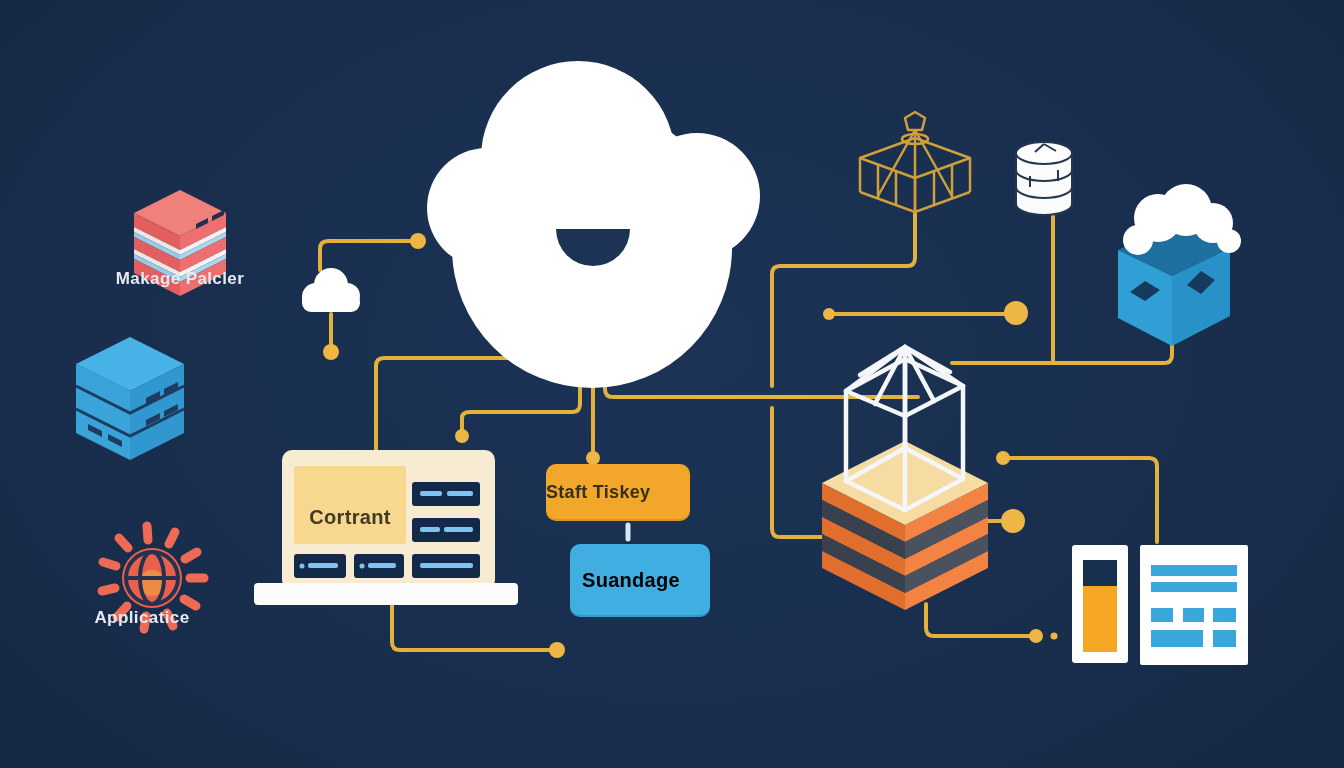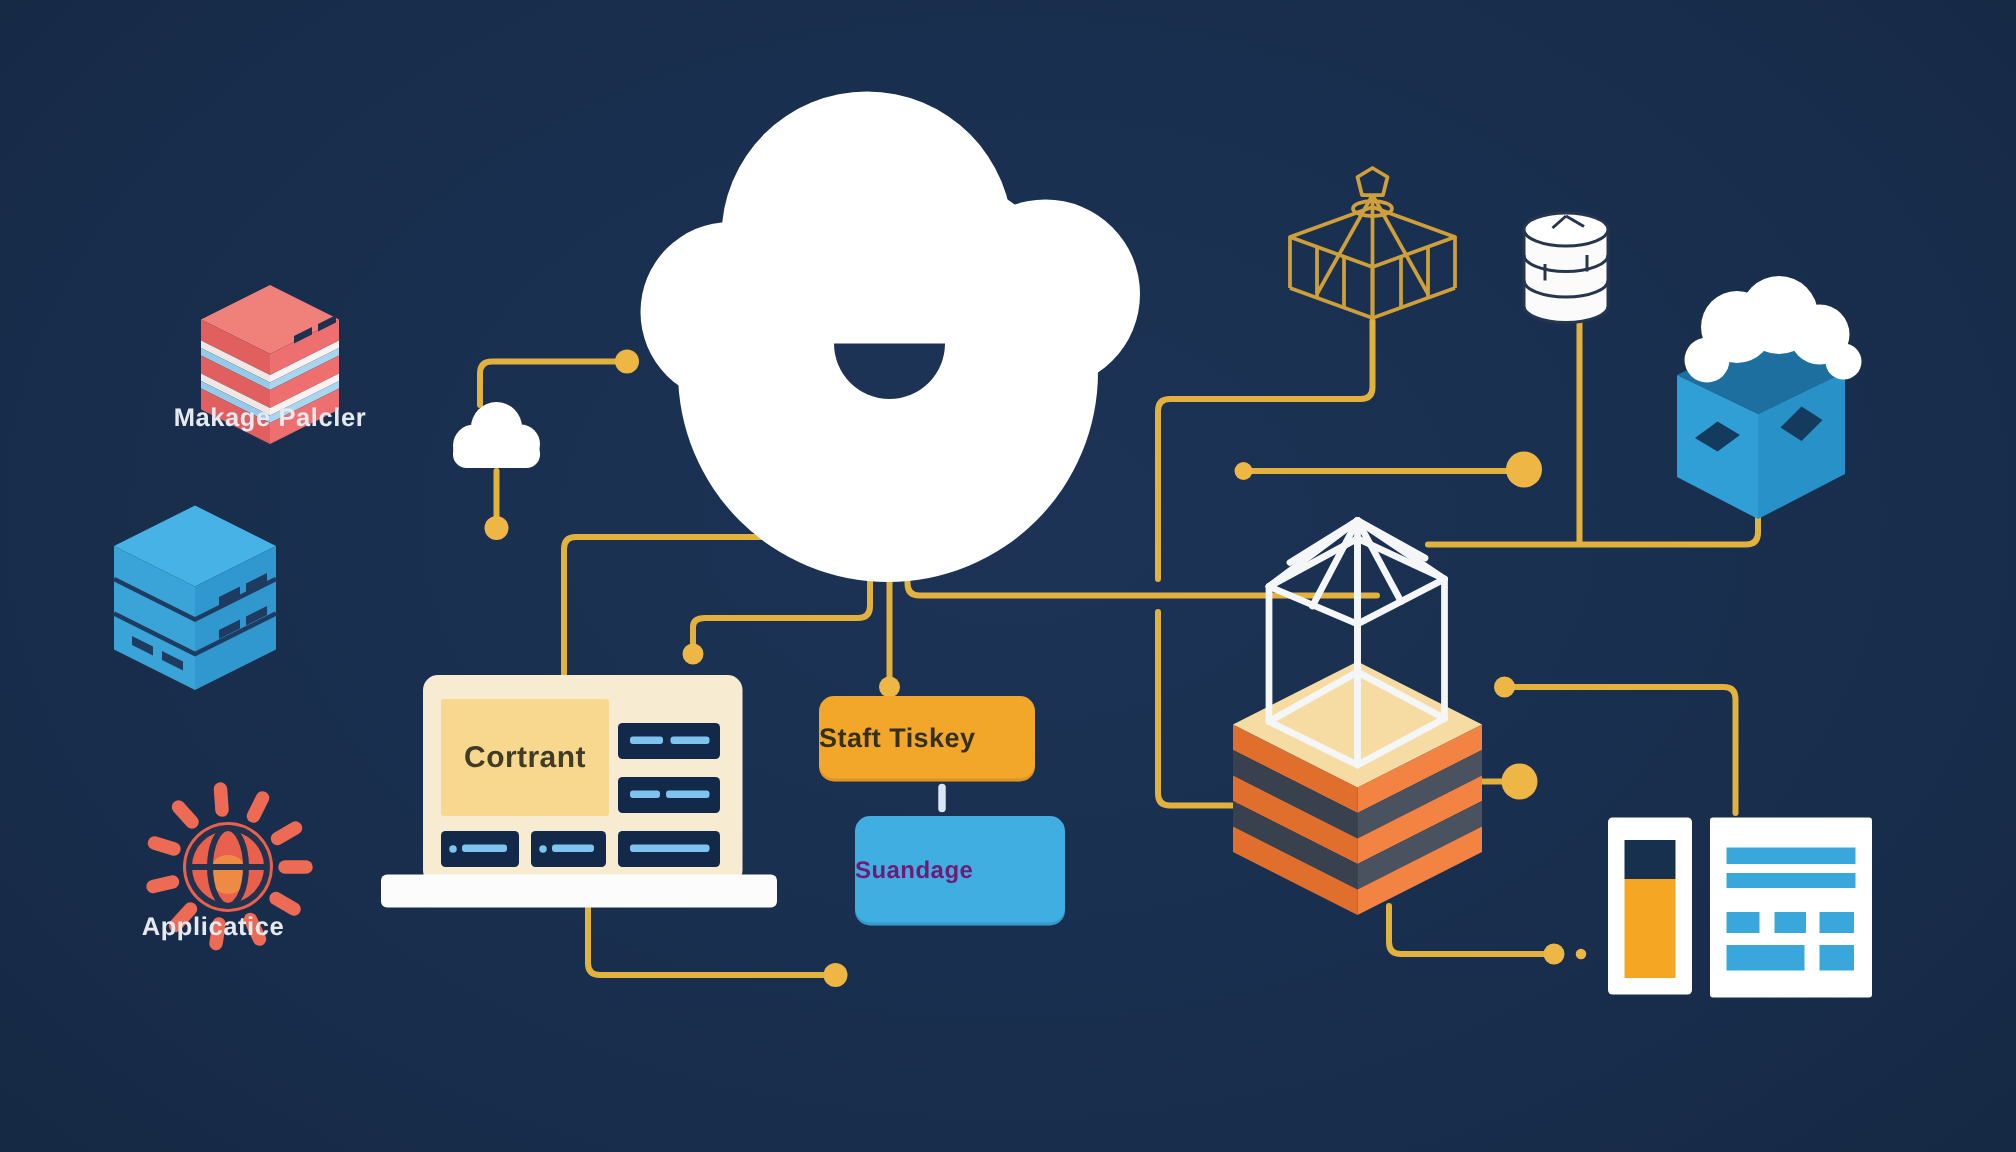--- a/index.html
+++ b/index.html
@@ -16,24 +16,24 @@
     text-align:center;
   }
   .flow-box{
     display:flex;align-items:center;justify-content:flex-start;
     border-radius:10px;box-sizing:border-box;
   }
   .flow-box.orange{background:#f3a72a;box-shadow:inset 0 -2px 0 rgba(120,70,0,.18);}
   .flow-box.blue{background:#41aee2;box-shadow:inset 0 -2px 0 rgba(0,60,100,.18);}
   .flow-box .box-text{font-weight:700;letter-spacing:.3px;}
   .flow-box.orange .box-text{color:#35301a;font-size:18px;}
-  .flow-box.blue .box-text{color:#701a75;font-size:16px;}
+  .flow-box.blue .box-text{color:#000000;font-size:20px;margin-left:12px;}
   .screen-title{
     display:flex;align-items:center;justify-content:center;
-    color:#403c28;font-size:20px;font-weight:700;letter-spacing:.3px;
+    color:#403c28;font-size:20px;font-weight:700;letter-spacing:.3px;margin-top:12px;
   }
 </style>
 </head>
 <body>
 
 <div class="stage">
 
 <svg width="1344" height="768" viewBox="0 0 1344 768">
 
   <g stroke="#e2b23c" stroke-width="4" fill="none" stroke-linecap="round">

